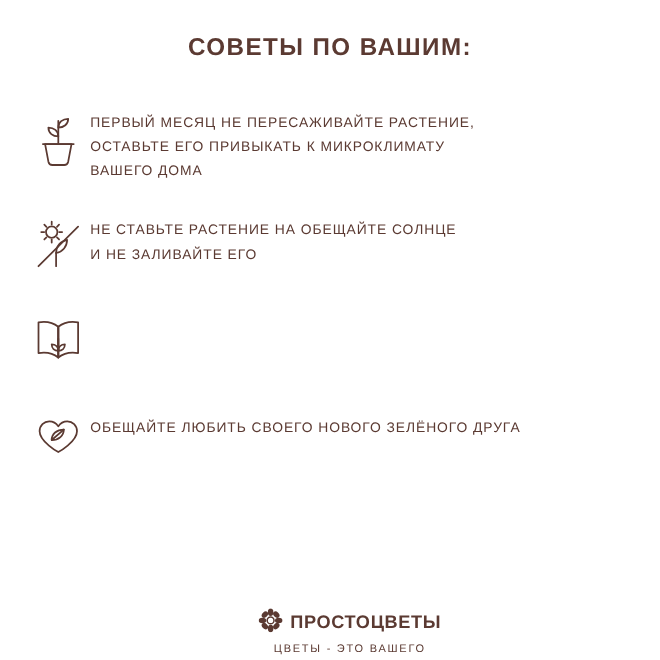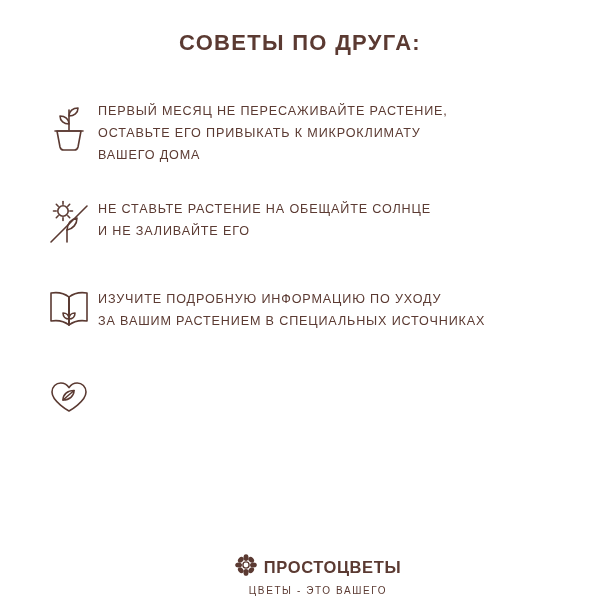--- a/index.html
+++ b/index.html
@@ -24,21 +24,21 @@
     text-align: center;
     font-size: 22px;
     font-weight: bold;
     letter-spacing: 1.3px;
     color: #5b3a32;
     margin-top: 30px;
     margin-bottom: 0;
   }
   .tips {
     margin-top: 42px;
-    padding-left: 40px;
+    padding-left: 24px;
     padding-right: 30px;
   }
   .tip {
     display: flex;
     align-items: flex-start;
     margin-bottom: 30px;
   }
   .tip-icon {
     flex: 0 0 58px;
     width: 58px;
@@ -85,21 +85,21 @@
     font-size: 10px;
     letter-spacing: 1.6px;
     color: #5b3a32;
   }
 </style>
 </head>
 <body>
 
 <div class="page">
 
-  <h1 class="title">СОВЕТЫ ПО ДРУГА:</h1>
+  <h1 class="title">СОВЕТЫ ПО ВАШИМ:</h1>
 
   <div class="tips">
 
     <div class="tip">
       <div class="tip-icon">
         <svg width="44" height="52" viewBox="0 0 44 52" fill="none" stroke="#5b3a32" stroke-width="1.6" stroke-linecap="round" stroke-linejoin="round">
           <path d="M22 30 C22 22 22 16 22 10"></path>
           <path d="M22 16 C27 16 31 13 31 8 C26 8 22 11 22 16 Z"></path>
           <path d="M22 24 C17 24 13 21 13 16 C18 16 22 19 22 24 Z"></path>
           <path d="M10 31 H34 L31 47 C30.6 48.7 29.2 50 27.4 50 H16.6 C14.8 50 13.4 48.7 13 47 Z"></path>
@@ -136,32 +136,31 @@
       <div class="tip-icon">
         <svg width="46" height="42" viewBox="0 0 46 42" fill="none" stroke="#5b3a32" stroke-width="1.6" stroke-linecap="round" stroke-linejoin="round">
           <path d="M23 9 C18 5 11 4 5 5 V33 C11 32 18 33 23 37 Z"></path>
           <path d="M23 9 C28 5 35 4 41 5 V33 C35 32 28 33 23 37 Z"></path>
           <path d="M23 9 V37"></path>
           <path d="M23 31 C19.5 31 17 28.5 17 25 C20.5 25 23 27.5 23 31 Z"></path>
           <path d="M23 31 C26.5 31 29 28.5 29 25 C25.5 25 23 27.5 23 31 Z"></path>
           <path d="M23 31 V20"></path>
         </svg>
       </div>
-      <div class="tip-text">ИЗУЧИТЕ ПОДРОБНУЮ ИНФОРМАЦИЮ ПО УХОДУ
-ЗА ВАШИМ РАСТЕНИЕМ В СПЕЦИАЛЬНЫХ ИСТОЧНИКАХ</div>
     </div>
 
     <div class="tip">
       <div class="tip-icon">
         <svg width="44" height="38" viewBox="0 0 44 38" fill="none" stroke="#5b3a32" stroke-width="1.6" stroke-linecap="round" stroke-linejoin="round">
           <path d="M22 33 C22 33 5 23.5 5 14 C5 8.8 9 5 13.8 5 C17 5 20.2 6.8 22 9.6 C23.8 6.8 27 5 30.2 5 C35 5 39 8.8 39 14 C39 23.5 22 33 22 33 Z"></path>
           <path d="M16 22 C16 16.5 20.5 12.5 27 12.5 C27 18 22.5 22 16 22 Z"></path>
           <path d="M16 22 L27 12.5"></path>
         </svg>
       </div>
+      <div class="tip-text">ОБЕЩАЙТЕ ЛЮБИТЬ СВОЕГО НОВОГО ЗЕЛЁНОГО ДРУГА</div>
     </div>
 
   </div>
 
   <div class="footer">
     <div class="brand">
       <span>
         <svg width="22" height="22" viewBox="0 0 22 22" fill="#5b3a32">
           <circle cx="11" cy="11" r="3.1" fill="#ffffff" stroke="#5b3a32" stroke-width="1.4"></circle>
           <g>

